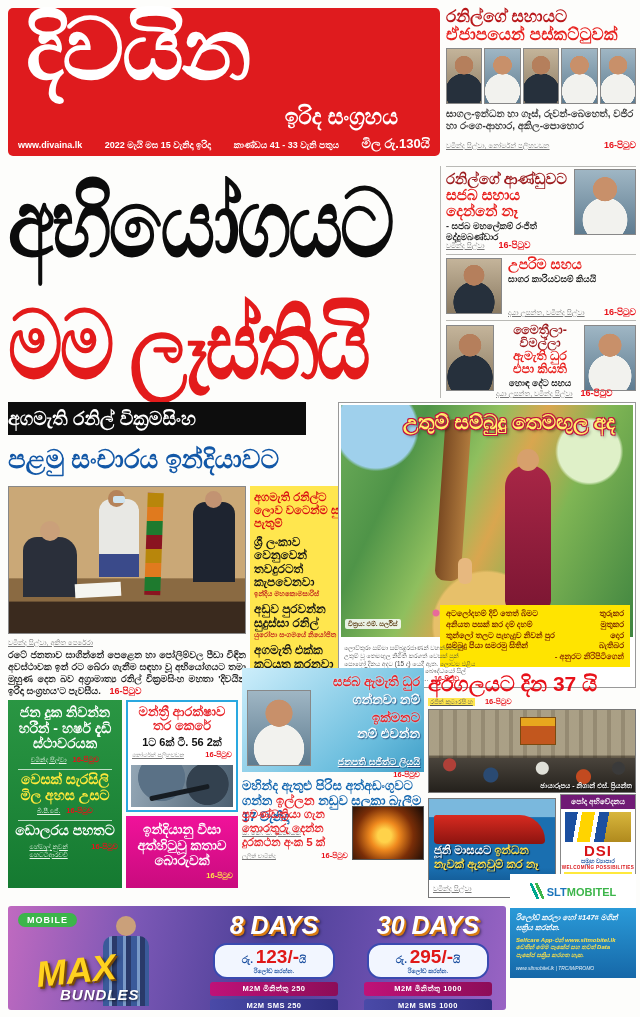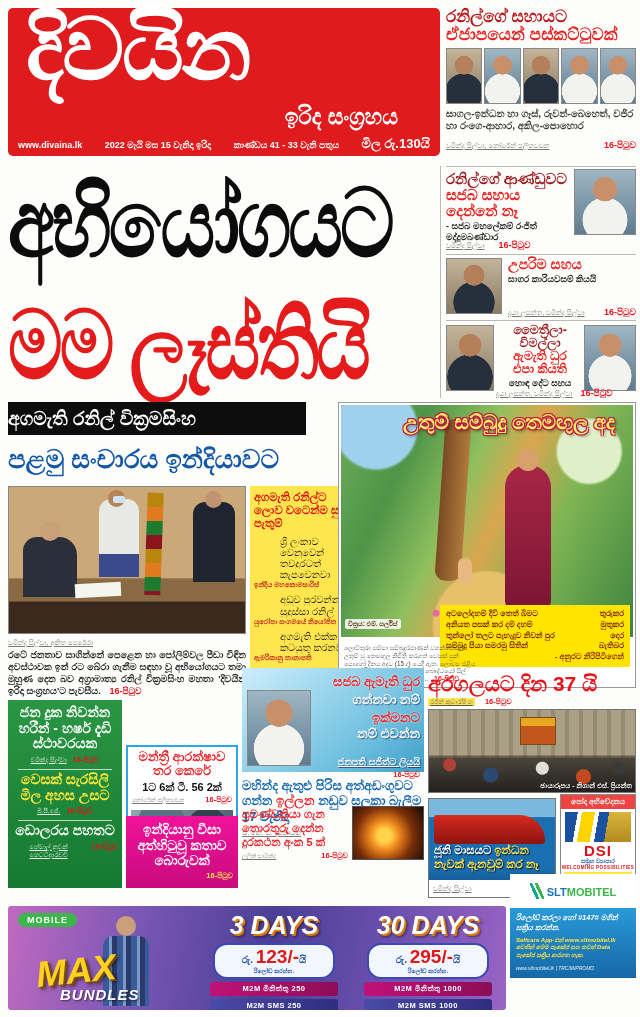--- a/index.html
+++ b/index.html
@@ -39,21 +39,21 @@
   .hl-black{color:#0c0c0c;font-size:76px;font-weight:900;letter-spacing:-3px;line-height:1.0;
             transform:scaleY(1.25);transform-origin:left top;white-space:nowrap;}
   .hl-red{color:#e31b1b;font-size:76px;font-weight:900;letter-spacing:-3px;line-height:1.0;
             transform:scaleY(1.25);transform-origin:left top;white-space:nowrap;}
   .kicker{background:#0d0d0d;color:#fff;font-size:19px;font-weight:900;
           display:flex;align-items:center;}
   .subhead{color:#1358a7;font-size:26px;font-weight:900;white-space:nowrap;}
   
   .wish{background:#ffe64e;padding:5px 4px;box-sizing:border-box;}
   .wish-h{color:#d90f12;font-size:11.5px;font-weight:900;line-height:1.15;}
-  .wish-t{color:#141414;font-size:10px;font-weight:400;line-height:1.12;margin-top:5px;margin-left:26px;}
+  .wish-t{color:#141414;font-size:12px;font-weight:700;line-height:1.12;margin-top:5px;}
   .wish-s{color:#c2271f;font-size:7px;font-weight:bold;margin-top:1px;}
   
   .vesak{border:1px solid #999;background:#fff;box-sizing:border-box;}
   .vesak-art{position:absolute;left:2px;top:2px;right:2px;height:232px;overflow:hidden;
      background:
       radial-gradient(circle at 12% 10%,#9fd0ec 0 12%,transparent 13%),
       radial-gradient(circle at 85% 20%,#dff0c8 0 10%,transparent 11%),
       radial-gradient(circle at 50% 95%,#e7c06a 0 20%,transparent 21%),
       linear-gradient(115deg,#6fae5a 0%,#4f9448 22%,#8fbf5e 40%,#d9a64f 52%,#7fb554 68%,#3f8440 100%);}
   .v-trunk{position:absolute;left:34%;top:6%;width:26px;height:70%;background:linear-gradient(90deg,#7a4a22,#b07a3d);border-radius:10px;transform:rotate(4deg);}
@@ -122,21 +122,21 @@
        linear-gradient(#4a443c,#24211c);}
   .ara-cap{position:absolute;right:3px;bottom:2px;color:#fff;font-size:7px;font-weight:bold;text-shadow:1px 1px 1px #000;}
   
   .ship{background:linear-gradient(#7ab8dd 0 18%,#1a6fb0 19% 70%,#0d4a80 100%);position:relative;overflow:hidden;border:1px solid #777;box-sizing:border-box;}
   .ship-hull{position:absolute;left:4%;top:16%;width:88%;height:30%;background:linear-gradient(#d82a20,#8c1410);border-radius:4px 40px 6px 6px;}
   .fuel-h{position:absolute;left:5px;top:46%;right:4px;line-height:1.2;font-size:11.5px;font-weight:900;text-shadow:1px 1px 1px #00122a;}
   .fuel-w{color:#fff;} .fuel-y{color:#ffe24a;}
   .fuel-strip{position:absolute;left:0;right:0;bottom:0;height:17px;background:#fff;display:flex;justify-content:space-between;align-items:center;padding:0 4px;}
   
   .dsi{background:#fff;border:1px solid #888;box-sizing:border-box;text-align:center;}
-  .dsi-head{background:#ef4444;color:#fff;font-size:7.5px;font-weight:900;padding:2px 0;}
+  .dsi-head{background:#701a75;color:#fff;font-size:7.5px;font-weight:900;padding:2px 0;}
   .dsi-flag{height:30px;margin:3px 4px 1px;background:
       linear-gradient(100deg,#1b4fa0 0 18%,#fff 18% 24%,#ffd400 24% 42%,#fff 42% 48%,#1b4fa0 48% 62%,transparent 62%),
       linear-gradient(#d8b63c,#b08a1e);}
   .dsi-brand{color:#d81418;font-size:15px;font-weight:900;letter-spacing:1px;line-height:1;}
   .dsi-bsub{color:#1b4fa0;font-size:6px;font-weight:900;}
   .dsi-tag{color:#d81418;font-size:4.6px;font-weight:bold;letter-spacing:.4px;}
   .dsi-note{background:#ffe93c;color:#b01010;font-size:5px;font-weight:bold;margin:2px 3px 0;padding:2px 1px;line-height:1.3;}
   
   .ad{background:linear-gradient(100deg,#c06ac0 0%,#7a57b5 26%,#4b3f96 52%,#6a4fae 74%,#9a64c4 100%);border-radius:3px;overflow:hidden;}
   .ad-badge{position:absolute;left:10px;top:7px;background:#3cb54a;color:#fff;font-size:9px;font-weight:900;
@@ -336,21 +336,21 @@
       <span class="pg" style="font-size:7.5px;">16-පිටුව</span>
     </div>
     <div class="g-div"></div>
     <div class="g-t1">ඩොලරය පහතට</div>
     <div class="g-row">
       <span class="g-byl">හේමාල් නුවන් හෙට්ටිආරච්චි</span>
       <span class="pg" style="font-size:7.5px;">16-පිටුව</span>
     </div>
   </div>
 
-  <div class="abs sec" style="left:126px;top:700px;width:112px;height:112px;margin-top:45px;">
+  <div class="abs sec" style="left:126px;top:700px;width:112px;height:112px;">
     <div class="sec-h">මන්ත්‍රී ආරක්ෂාව තර කෙරේ</div>
     <div class="sec-s">1ට 6ක්  ටී. 56 2ක්</div>
     <div style="display:flex;justify-content:space-between;align-items:baseline;margin-top:1px;">
       <span class="byl" style="font-size:6px;">නෝර්මන් පලිහවඩන</span>
       <span class="pg" style="font-size:7.5px;">16-පිටුව</span>
     </div>
     <div class="sec-photo">
       <div class="sec-gun"></div>
     </div>
   </div>
@@ -428,21 +428,21 @@
     <div class="dsi-note">වෙසක් පොහෝ දින ගත් ඇණවුම් දිනයක්ම භාරදීම සිදු කෙරේ</div>
   </div>
 
   <div class="abs ad" style="left:8px;top:906px;width:498px;height:104px;">
     <div class="ad-badge">MOBILE</div>
     <div class="ad-man"></div>
     <div class="ad-max">MAX</div>
     <div class="ad-bundles">BUNDLES</div>
 
     <div class="plan" style="left:192px;">
-      <div class="plan-d">3 DAYS</div>
+      <div class="plan-d">8 DAYS</div>
       <div class="plan-price">
         <span class="pp-cur">රු. </span><span class="pp-num">123/-</span><span class="pp-suf">යි</span>
         <span class="pp-note">රිලෝඩ් කරන්න.</span>
       </div>
       <div class="pill m">M2M මිනිත්තු 250</div>
       <div class="pill i">M2M SMS 250</div>
 
     </div>
 
     <div class="plan" style="left:346px;">

